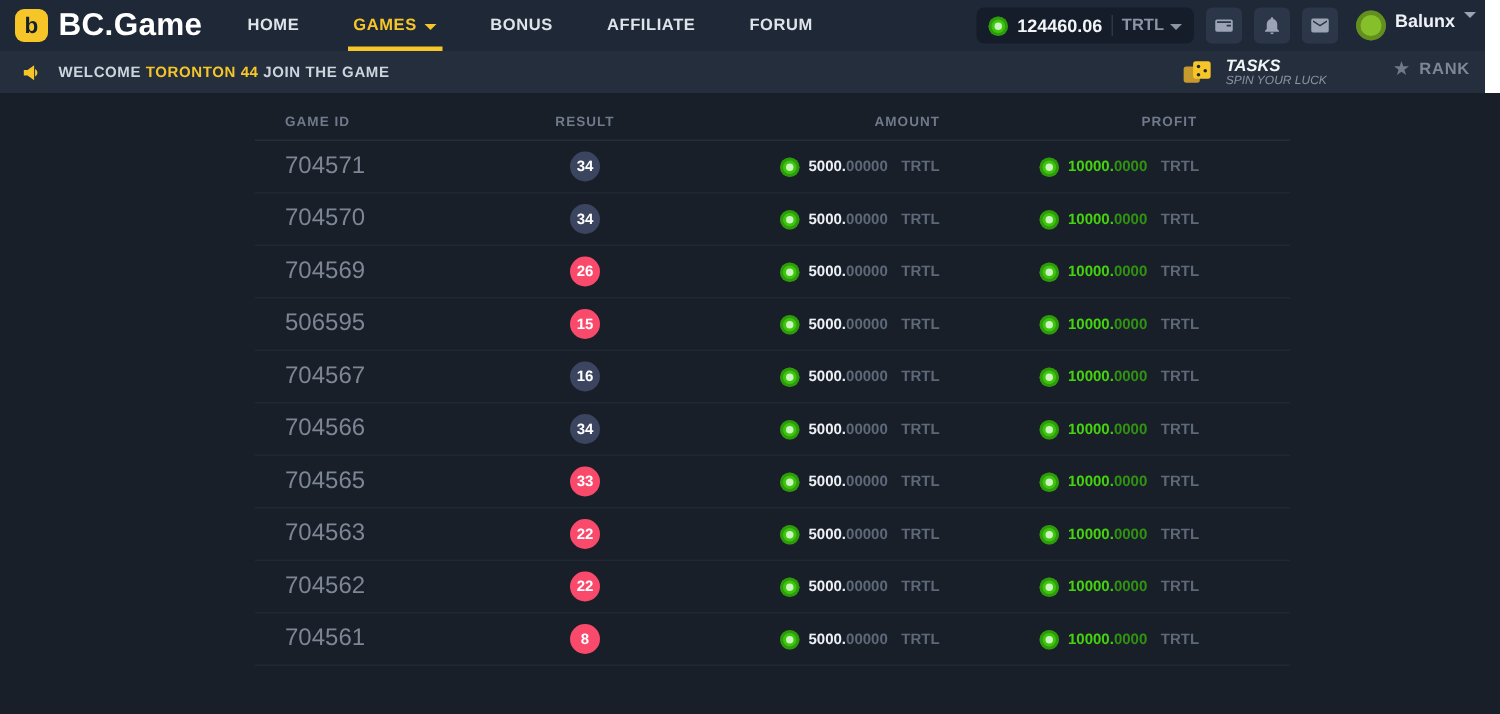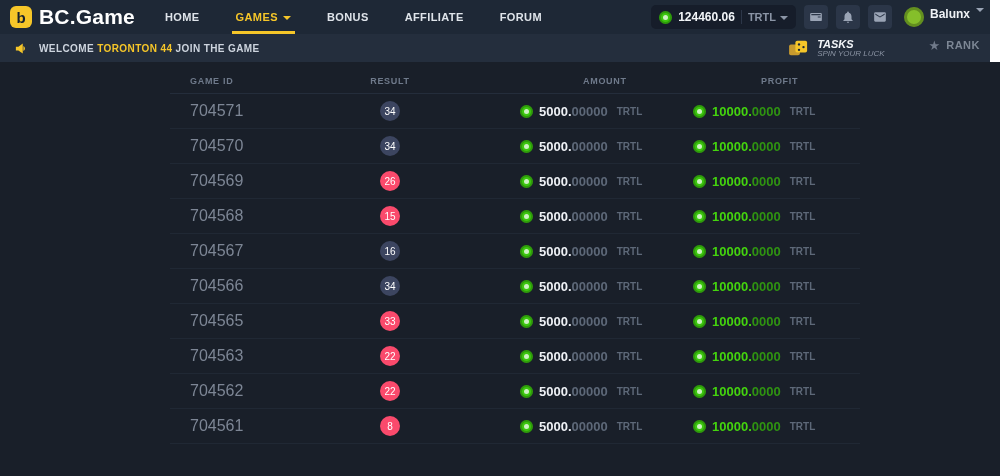--- a/index.html
+++ b/index.html
@@ -119,27 +119,27 @@
     display:grid; grid-template-columns:175px 90px 230px 195px;
     height:35px; align-items:center;
     border-bottom:1px solid #202834;
     cursor:pointer;
   }
   .c1 { padding-left:20px; color:#7d8695; font-size:16px; }
   .c2 { display:flex; justify-content:center; }
   .badge {
     width:20px; height:20px; border-radius:50%;
     display:flex; align-items:center; justify-content:center;
-    font-size:10px; font-weight:400; color:#ffffff;
+    font-size:10px; font-weight:700; color:#ffffff;
   }
   .badge-dark { background:#3c4560; }
   .badge-red  { background:#fa4a6c; }
   .c3 { display:flex; align-items:center; padding-left:85px; gap:6px; }
   .c4 { display:flex; align-items:center; padding-left:28px; gap:6px; }
-  .amt { font-size:13px; font-weight:700; white-space:nowrap; }
+  .amt { font-size:10px; font-weight:700; white-space:nowrap; }
   .amt-main { color:#eef1f5; }
   .amt-dec  { color:#5d6878; }
   .profit-main { color:#44d40e; }
   .profit-dec  { color:#2f9311; }
   .cur { color:#5d6878; font-size:10px; font-weight:700; margin-left:3px; }
 
   
   .scrollbar {
     position:absolute; top:0; right:0; width:10px; height:62px;
     background:#ffffff;
@@ -300,21 +300,21 @@
           <span class="cur">TRTL</span>
         </div>
         <div class="c4">
           <span class="coin"></span>
           <span class="amt"><span class="amt profit-main">10000.</span><span class="amt profit-dec">0000</span></span>
           <span class="cur">TRTL</span>
         </div>
       </div>
 
       <div class="trow">
-        <div class="c1"><span>704568</span></div>
+        <div class="c1"><span>506595</span></div>
         <div class="c2">
             <span class="badge badge-red">15</span>
           </div>
         <div class="c3">
           <span class="coin"></span>
           <span class="amt"><span class="amt-main">5000.</span><span class="amt-dec">00000</span></span>
           <span class="cur">TRTL</span>
         </div>
         <div class="c4">
           <span class="coin"></span>

